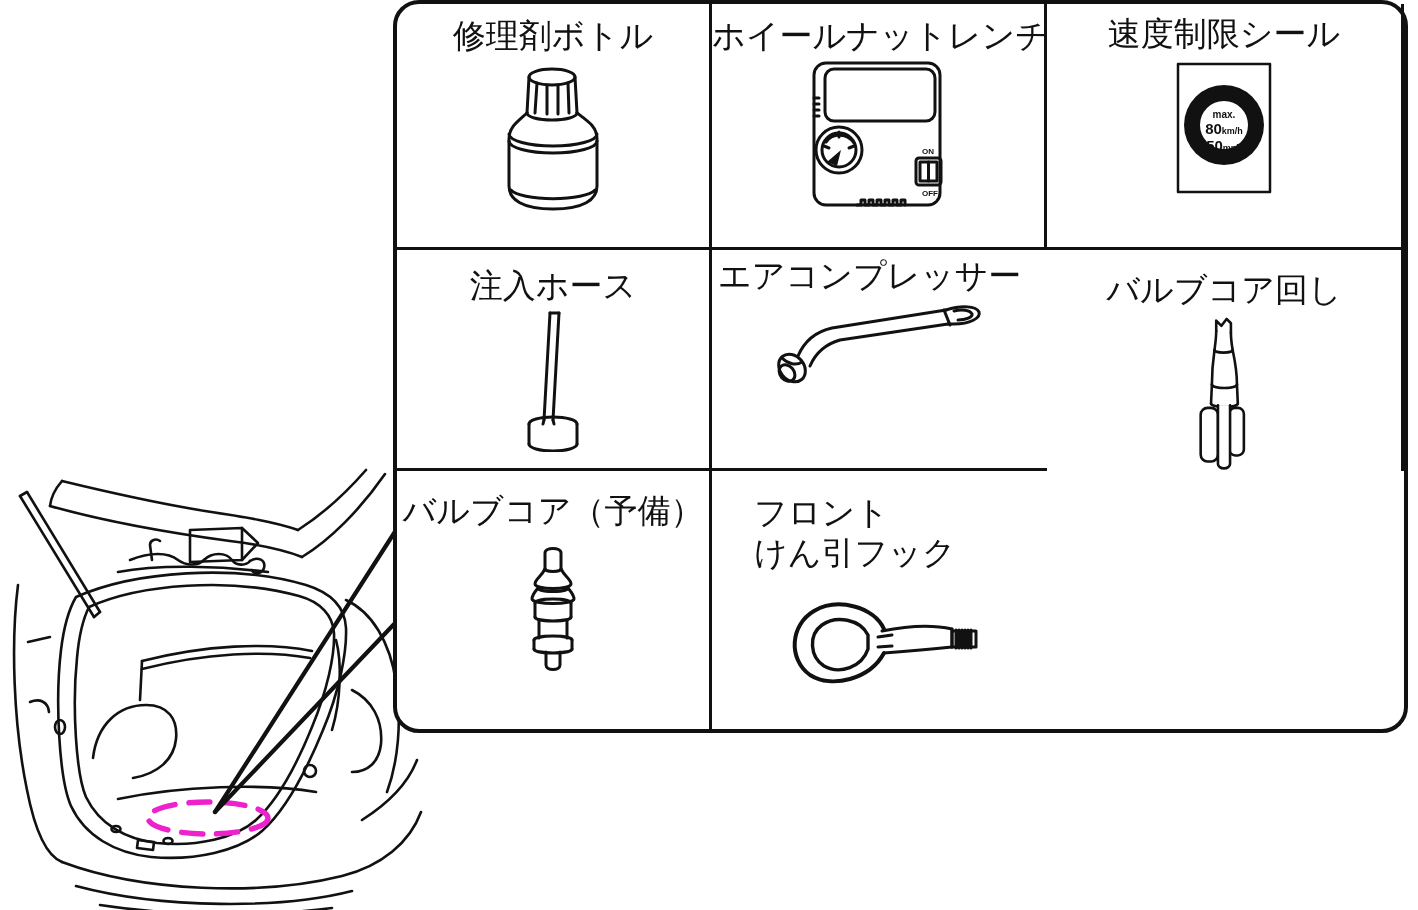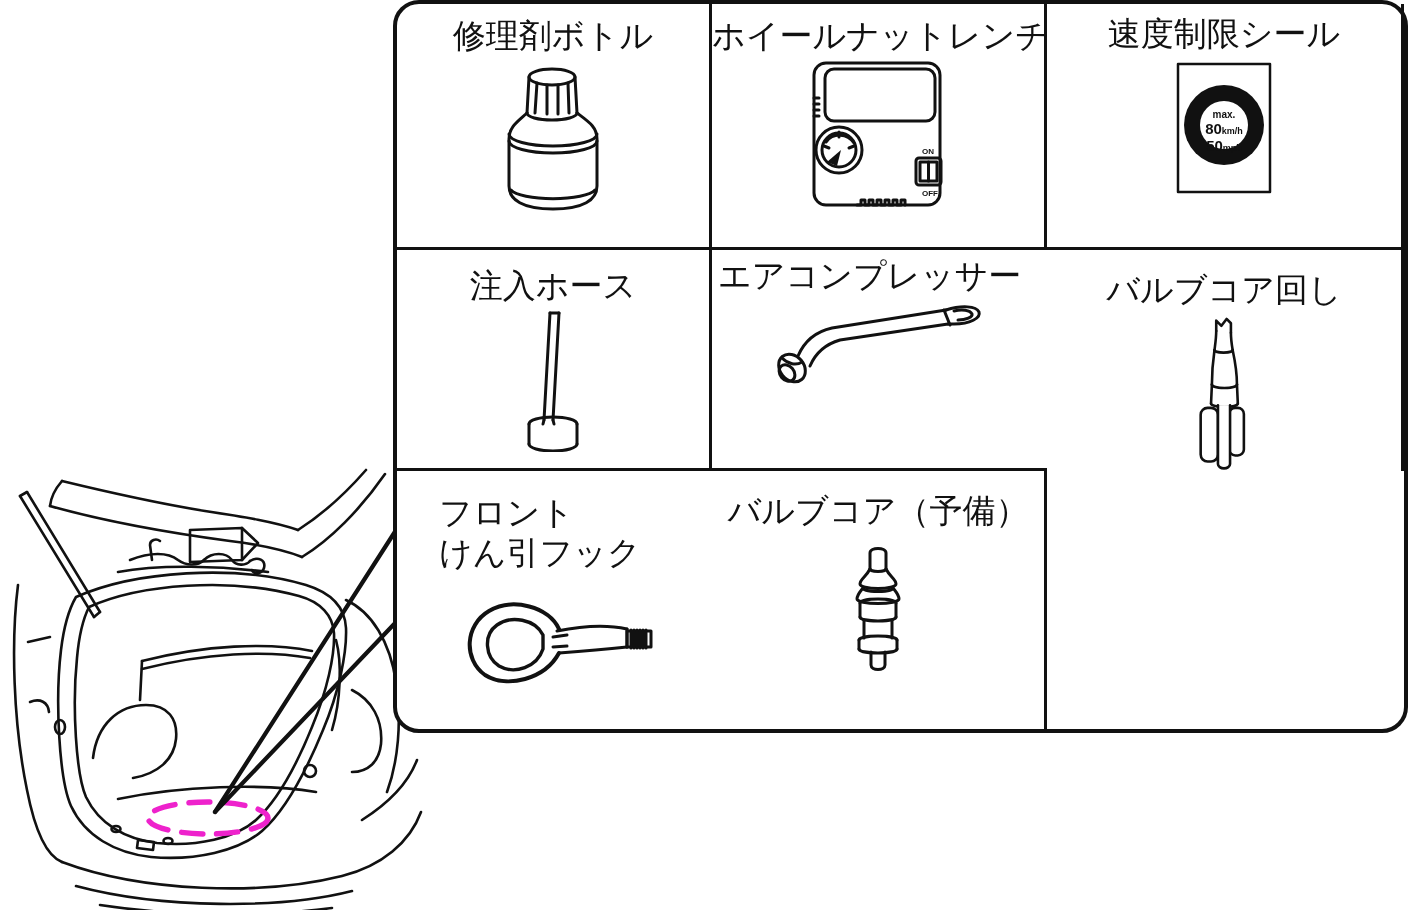--- a/index.html
+++ b/index.html
@@ -205,52 +205,52 @@
         <path d="M29,44 C27,58 26,70 26,84 M50,44 C53,58 55,70 55,84"></path>
         <path d="M26,84 a14.5,4 0 0 0 29,0"></path>
         <path d="M26,84 L25,106 M55,84 L56,106"></path>
         <path d="M25,106 a15.5,4 0 0 0 31,0"></path>
         <rect x="13" y="111" width="20" height="62" rx="8"></rect>
         <rect x="46" y="111" width="17" height="55" rx="7"></rect>
         <path class="fillw" d="M33,108 L33,176 a7,5 0 0 0 14,0 L47,108"></path>
       </svg>
     </div>
 
+    <div id="c7" class="cell bR">
+      <div class="label-wrap">
+          <div class="item-label">バルブコア（予備）</div>
+        </div>
+      <svg class="art" width="64" height="136" viewBox="0 0 64 136">
+        <path d="M24,26 L24,10 C24,4 40,4 40,10 L40,26"></path>
+        <path d="M24,26 a8,2.5 0 0 0 16,0"></path>
+        <path d="M24,26 C20,34 14,36 14,41 a18,4.5 0 0 0 36,0 C50,36 44,34 40,26"></path>
+        <path d="M17,45 a15,3.5 0 0 0 30,0"></path>
+        <path d="M17,45 C13,50 11,52 11,56 a21,4.5 0 0 0 42,0 C53,52 51,50 47,45"></path>
+        <path d="M14,60 a18,4 0 0 1 36,0"></path>
+        <path d="M14,60 L14,74 M50,60 L50,74"></path>
+        <path d="M14,74 a18,4 0 0 0 36,0"></path>
+        <path d="M18,77 L18,95 M46,77 L46,95"></path>
+        <path d="M13,97 a19,4 0 0 1 38,0"></path>
+        <path d="M13,97 L13,106 M51,97 L51,106"></path>
+        <path d="M13,106 a19,4 0 0 0 38,0"></path>
+        <path d="M25,109 L25,122 C25,128 39,128 39,122 L39,109"></path>
+      </svg>
+    </div>
+
     <div id="c8" class="cell">
       <div class="label-wrap left">
         <div class="item-label">フロント</div>
         <div class="item-label">けん引フック</div>
       </div>
       <svg class="art" width="196" height="104" viewBox="0 0 196 104">
         <path d="M102,40 C92,18 56,8 32,22 C8,36 6,70 28,86 C50,100 88,90 102,64" stroke-width="4"></path>
         <path d="M86,46 C78,30 54,26 40,36 C26,46 28,68 42,77 C58,86 80,78 86,60 Z" stroke-width="3.4"></path>
         <path d="M100,42 C130,36 152,36 170,40"></path>
         <path d="M102,64 C130,62 152,60 170,58"></path>
         <path d="M170,40 L170,58"></path>
         <rect x="170" y="42" width="24" height="16"></rect>
         <path d="M174,41 v18 M177,41 v18 M180,41 v18 M183,41 v18 M186,41 v18 M189,41 v18"></path>
         <path d="M96,48 L110,46 M96,58 L110,57"></path>
       </svg>
     </div>
 
-    <div id="c7" class="cell bR">
-      <div class="label-wrap">
-          <div class="item-label">バルブコア（予備）</div>
-        </div>
-      <svg class="art" width="64" height="136" viewBox="0 0 64 136">
-        <path d="M24,26 L24,10 C24,4 40,4 40,10 L40,26"></path>
-        <path d="M24,26 a8,2.5 0 0 0 16,0"></path>
-        <path d="M24,26 C20,34 14,36 14,41 a18,4.5 0 0 0 36,0 C50,36 44,34 40,26"></path>
-        <path d="M17,45 a15,3.5 0 0 0 30,0"></path>
-        <path d="M17,45 C13,50 11,52 11,56 a21,4.5 0 0 0 42,0 C53,52 51,50 47,45"></path>
-        <path d="M14,60 a18,4 0 0 1 36,0"></path>
-        <path d="M14,60 L14,74 M50,60 L50,74"></path>
-        <path d="M14,74 a18,4 0 0 0 36,0"></path>
-        <path d="M18,77 L18,95 M46,77 L46,95"></path>
-        <path d="M13,97 a19,4 0 0 1 38,0"></path>
-        <path d="M13,97 L13,106 M51,97 L51,106"></path>
-        <path d="M13,106 a19,4 0 0 0 38,0"></path>
-        <path d="M25,109 L25,122 C25,128 39,128 39,122 L39,109"></path>
-      </svg>
-    </div>
-
   </div>
 </div>
 
 </body></html>

